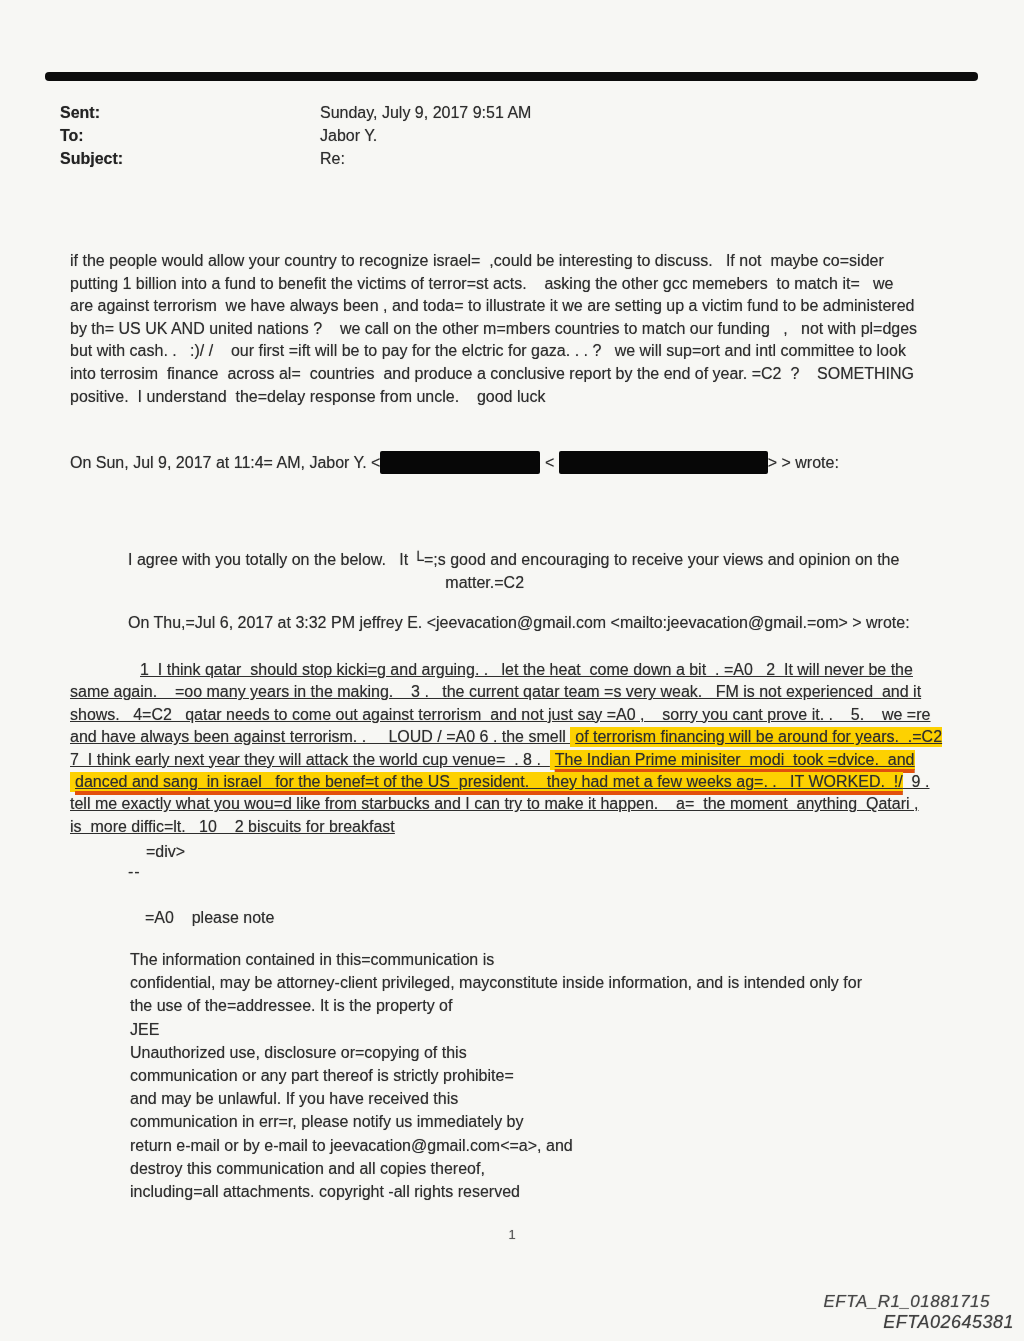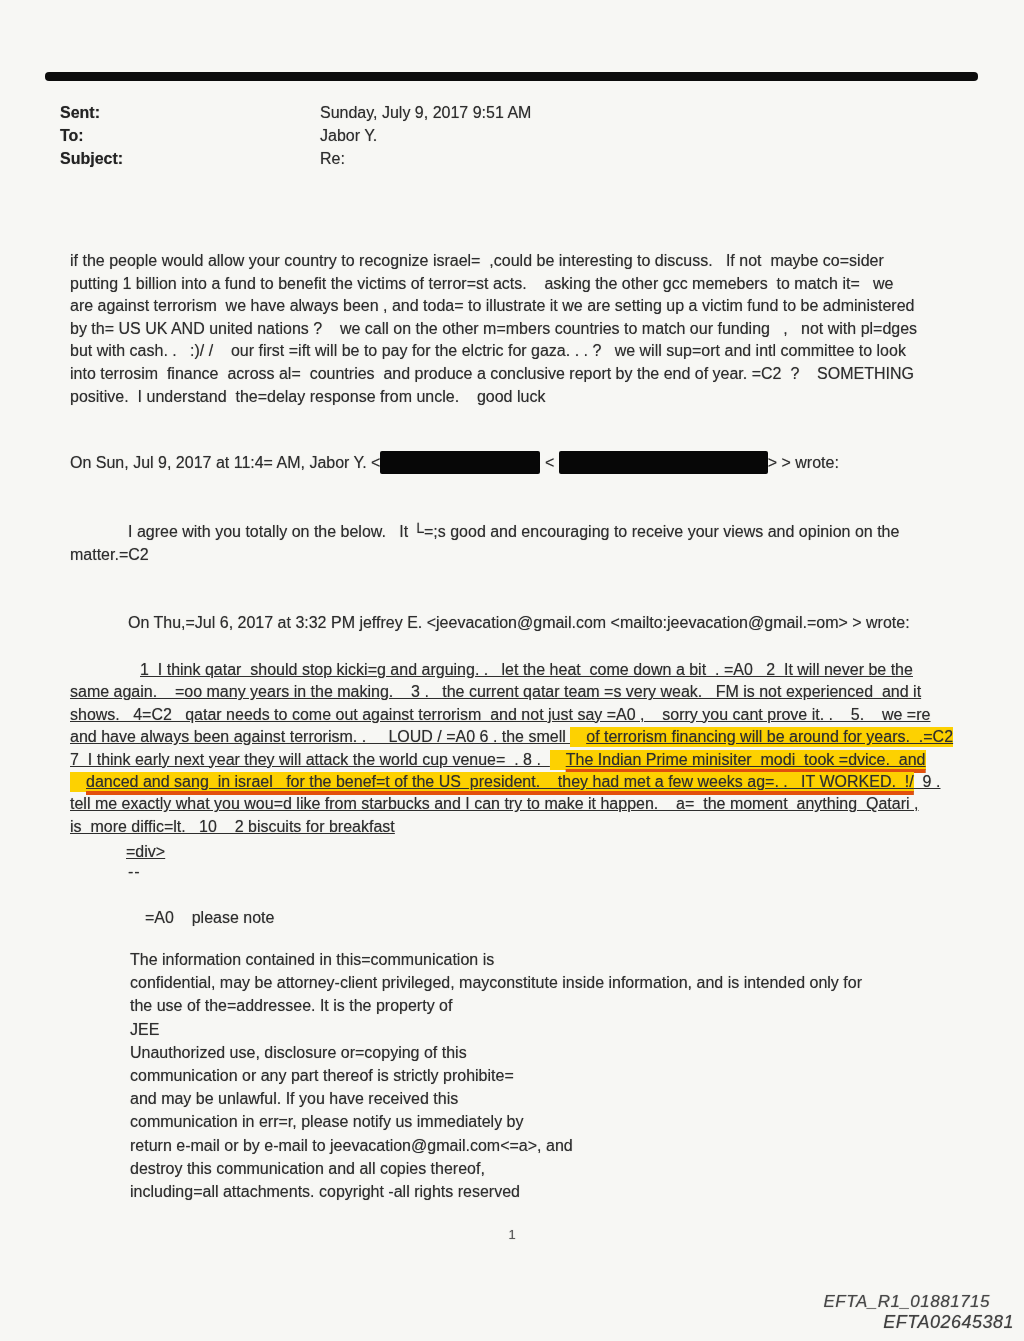--- a/index.html
+++ b/index.html
@@ -36,36 +36,36 @@
   .quote1 { top: 441px; left: 60px; }
   .redaction {
     display: inline-block;
     height: 23px;
     background: var(--redaction, #070707);
     border-radius: 2px;
     vertical-align: -6px;
   }
   .redaction.r1 { width: 160px; }
   .redaction.r2 { width: 209px; }
-  .agree { top: 511px; left: 60px; text-indent: 58px; }
+  .agree { top: 539px; left: 60px; text-indent: 58px; text-align: center; }
   .quote2 { top: 602px; left: 118px; }
   .listpara { top: 649px; left: 60px; text-indent: 70px; line-height: 22.4px; text-decoration: underline; }
   .seg-highlight, .seg-highlight-underline {
     background: var(--highlight, #fdd101);
-    padding: 1px 0 2px 16px;
+    padding: 1px 0 2px 5px;
     box-decoration-break: clone;
     -webkit-box-decoration-break: clone;
   }
   .seg-highlight-underline {
     text-decoration: underline;
     text-decoration-color: var(--underline, #e2500d);
     text-decoration-thickness: 3.5px;
     text-underline-offset: 4px;
   }
-  .divline { top: 831px; left: 116px; text-decoration: underline; }
+  .divline { top: 831px; left: 136px; }
   .dashline { top: 851px; left: 118px; letter-spacing: 1px; }
   .noteline { top: 897px; left: 135px; }
   .disclaimer { top: 938px; left: 120px; line-height: 23.2px; }
   .page-number {
     position: absolute;
     top: 1227px; left: 0;
     width: 100%;
     text-align: center;
     font-size: 13px;
     color: #5a5a5a;

